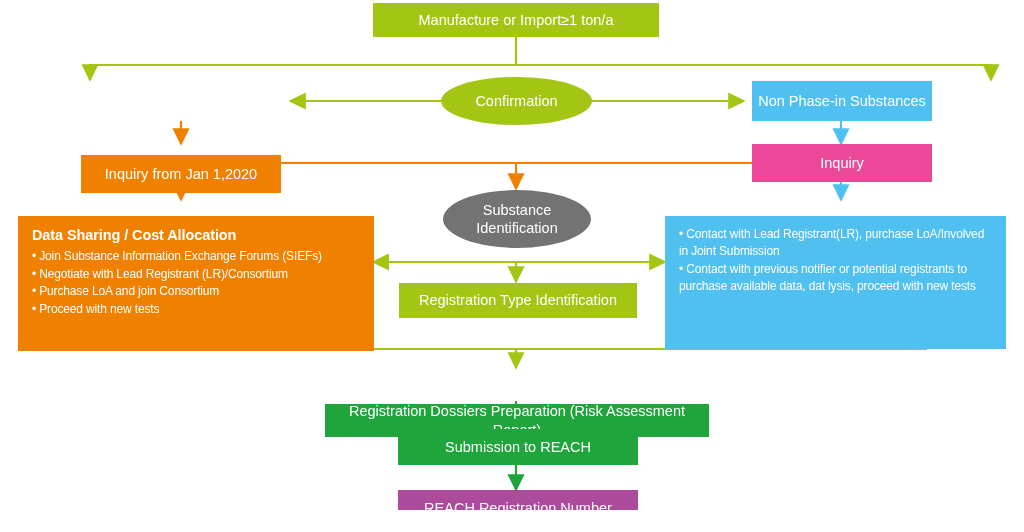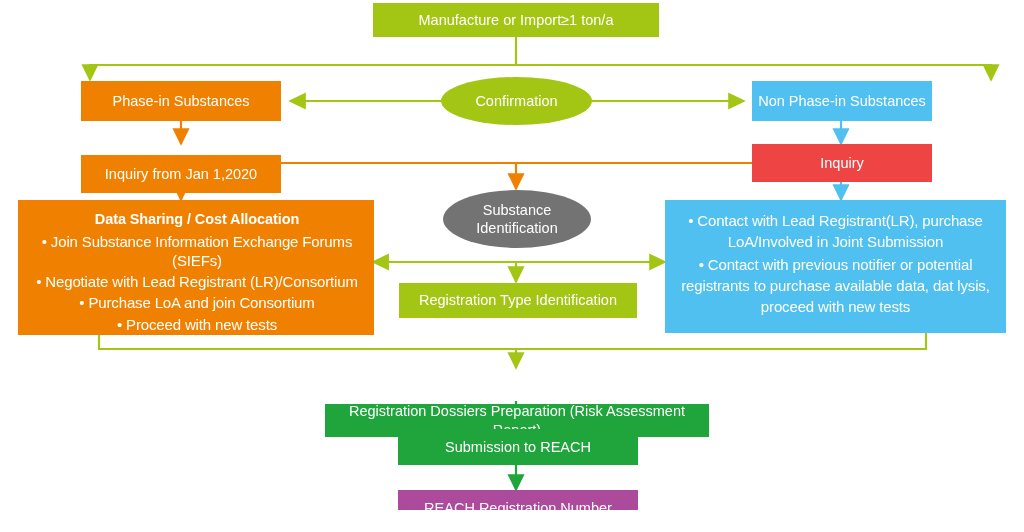--- a/index.html
+++ b/index.html
@@ -34,31 +34,32 @@
     text-align: center;
     line-height: 1.25;
     z-index: 2;
   }
   .node.ellipse {
     border-radius: 50%;
     flex-direction: column;
   }
   .node.listbox {
     display: block;
-    text-align: center;
+    text-align: left;
     padding: 10px 12px 10px 14px;
+    margin-top: 16px;
   }
   .listbox .lb-title {
     font-weight: bold;
     font-size: 14.5px;
     margin-bottom: 5px;
     letter-spacing: -0.1px;
   }
   .listbox .lb-item {
-    font-size: 15px;
+    font-size: 12px;
     margin: 2.5px 0;
     letter-spacing: -0.15px;
   }
   .listbox.wrapbox .lb-item {
     line-height: 1.42;
     margin: 0 0 1px 0;
   }
 </style>
 </head>
 <body>
@@ -114,33 +115,30 @@
   </svg>
 
   <div class="node" style="left:373px; top:3px; width:286px; height:34px; background:#A3C614; font-size:14.5px;">
     <span>Manufacture or Import≥1 ton/a</span>
   </div>
 
   <div class="node ellipse" style="left:441px; top:77px; width:151px; height:48px; background:#A3C614; font-size:14.5px;">
     <span>Confirmation</span>
   </div>
 
-  <div class="node" style="left:81px; top:81px; width:200px; height:40px; background:#F08000; font-size:14.5px;">
-    <span>Phase-in Substances</span>
-  </div>
 
   <div class="node" style="left:752px; top:81px; width:180px; height:40px; background:#4FC0F0; font-size:14.5px;">
     <span>Non Phase-in Substances</span>
   </div>
 
   <div class="node" style="left:81px; top:144px; width:200px; height:38px; background:#F08000; font-size:14.5px;margin-top:11px;">
     <span>Inquiry from Jan 1,2020</span>
   </div>
 
-  <div class="node" style="left:752px; top:144px; width:180px; height:38px; background:#ef4444; font-size:14.5px;">
+  <div class="node" style="left:752px; top:144px; width:180px; height:38px; background:#ec4899; font-size:14.5px;">
     <span>Inquiry</span>
   </div>
 
   <div class="node ellipse" style="left:443px; top:190px; width:148px; height:58px; background:#737373; font-size:14.5px;">
     <span>Substance</span>
     <span>Identification</span>
   </div>
 
   <div class="node listbox" style="left:18px; top:200px; width:356px; height:135px; background:#F08000;">
     <div class="lb-title">Data Sharing / Cost Allocation</div>

